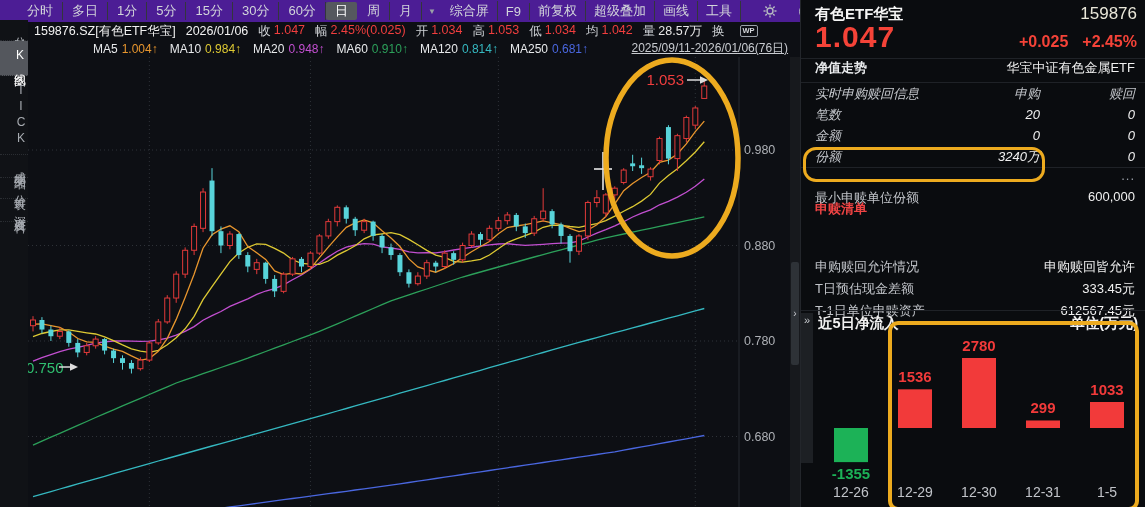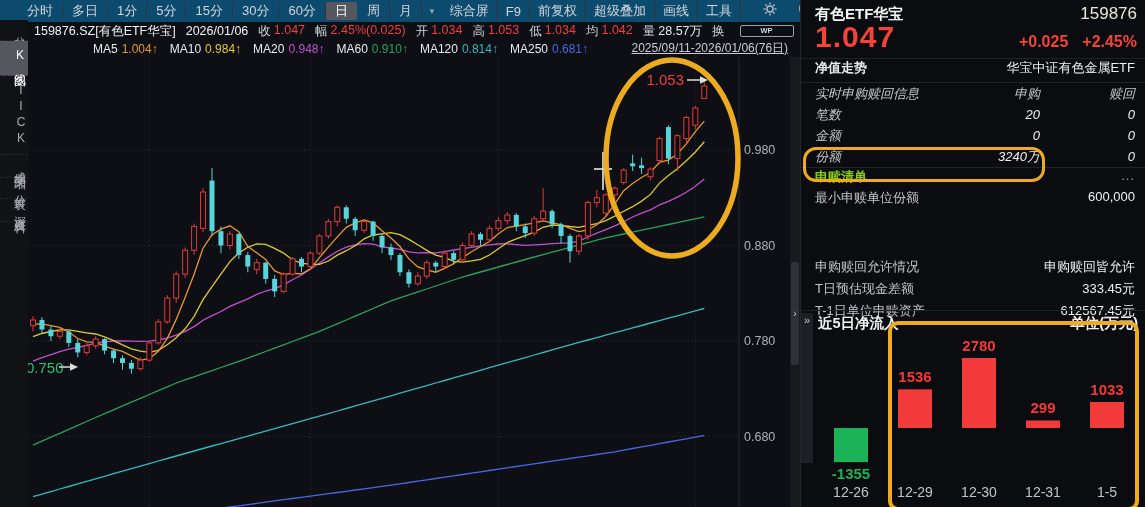--- a/index.html
+++ b/index.html
@@ -1,37 +1,37 @@
 <!DOCTYPE html>
 <html><head>
 <meta charset="utf-8">
 <style>
   html,body{margin:0;padding:0;background:#000;}
   #app{position:relative;width:1145px;height:507px;background:#0d0f14;overflow:hidden;
        font-family:"Liberation Sans",sans-serif;color:#d4d7db;-webkit-font-smoothing:antialiased;}
   
-  #row-tabs{position:absolute;left:0;top:0;width:800px;height:22px;background:#0c4a6e;
+  #row-tabs{position:absolute;left:0;top:0;width:800px;height:22px;background:#4c1d95;
     display:flex;align-items:center;padding-left:18px;box-sizing:border-box;font-size:13px;color:#d2d5da;}
   .tab{padding:1px 9px;border-right:1px solid #33363c;cursor:default;white-space:nowrap;line-height:16px;}
   .tab.sel{background:#55585e;color:#fff;border-radius:2px;border-right:none;margin-right:1px;}
   .tab-dd{padding:0 6px;font-size:8px;color:#9aa0a8;}
-  #row-tabs .menu{margin-left:auto;display:flex;gap:18px;}
+  #row-tabs .menu{margin-left:auto;display:flex;align-items:center;gap:18px;}
   .menu-item{padding:1px 8px;border-right:1px solid #33363c;white-space:nowrap;}
   .icon-btn{width:16px;height:16px;display:inline-flex;align-items:center;justify-content:center;margin:0 3px;}
   .q-circle{width:13px;height:13px;border:1.3px solid #b8bcc2;border-radius:50%;font-size:9px;color:#b8bcc2;
     display:inline-flex;align-items:center;justify-content:center;}
   .chev{color:#b8bcc2;font-size:13px;margin:0 6px 0 2px;}
   #row-info{position:absolute;left:28px;top:22px;width:772px;height:18px;display:flex;align-items:center;
     font-size:12.5px;gap:10px;white-space:nowrap;padding-left:6px;box-sizing:border-box;background:#0d0f14;}
   #row-info .sym{color:#f2f2f2;}
   #row-info .dt{color:#f2f2f2;}
   .fld{display:flex;gap:3px;}
   .fld .l{color:#cfd2d6;}
   .wp-badge{margin-left:2px;border:1px solid #9aa0a8;color:#d4d7db;font-size:7.5px;font-weight:bold;
-    padding:1px 20px;border-radius:2px;line-height:8px;}
+    padding:1px 2px;border-radius:2px;line-height:8px;}
   #row-ma{position:absolute;left:45px;top:40px;width:772px;height:17px;display:flex;align-items:center;
     font-size:12px;gap:12px;white-space:nowrap;padding-left:6px;box-sizing:border-box;background:#0d0f14;margin-left:42px;}
   .ma-item{display:flex;gap:4px;}
   .ma-item .l{color:#e8eaec;}
   #row-ma .range{margin-left:auto;color:#c8cbd0;text-decoration:underline;}
   #row-ma .range-dd{color:#9aa0a8;font-size:9px;margin:0 14px 0 4px;}
   .lock{position:relative;width:12px;height:13px;display:inline-block;margin-right:8px;}
   .lock .shackle{position:absolute;left:0;top:0;width:6px;height:6px;border:2px solid #f0a223;border-bottom:none;
     border-radius:4px 4px 0 0;transform:rotate(-18deg);}
   .lock .body{position:absolute;left:1px;bottom:0;width:9px;height:7px;background:#f0a223;border-radius:1.5px;}
@@ -54,21 +54,21 @@
   #p-head .nm{font-size:15px;font-weight:bold;color:#f5f5f5;}
   #p-head .cd{font-size:17px;color:#e9e7d9;}
   #p-head .r2{display:flex;justify-content:space-between;align-items:baseline;margin-top:-2px;}
   #p-head .px{font-size:30px;font-weight:bold;color:#f54338;letter-spacing:1px;line-height:30px;}
   #p-head .chg{font-size:16px;font-weight:bold;color:#f54338;display:flex;gap:14px;}
   #p-head .r3{display:flex;justify-content:space-between;align-items:center;color:#8f939a;font-size:12px;margin-top:-2px;}
   #p-head .mini-icons{display:flex;gap:10px;align-items:center;}
   .prow{display:flex;align-items:flex-start;height:22px;padding:0 10px 0 14px;box-sizing:border-box;}
   .prow .lab{color:#c2c5ca;}
   .prow .val{margin-left:auto;color:#f0f0f0;}
-  .prow.hd .lab{color:#84cc16;font-weight:bold;}
+  .prow.hd .lab{color:#ef4444;font-weight:bold;margin-top:32px;}
   #p-nav{border-bottom:1px solid #1f2227;height:24px;}
   #p-nav .lab{color:#e8eaec;font-weight:bold;}
   .t3{display:flex;height:21px;align-items:center;padding:0 10px 0 14px;font-style:italic;}
   .t3 .lab{width:130px;color:#c2c5ca;}
   .t3 .c1{width:95px;text-align:right;color:#f0f0f0;}
   .t3 .c2{flex:1;text-align:right;color:#f0f0f0;}
   .t3.thead .c1,.t3.thead .c2{color:#c2c5ca;}
   .t3.thead .lab{color:#c9ccd1;}
   #p-listhead{height:22px;border-top:1px solid #1f2227;}
   #p-listhead .val{color:#9aa0a8;letter-spacing:1px;}

